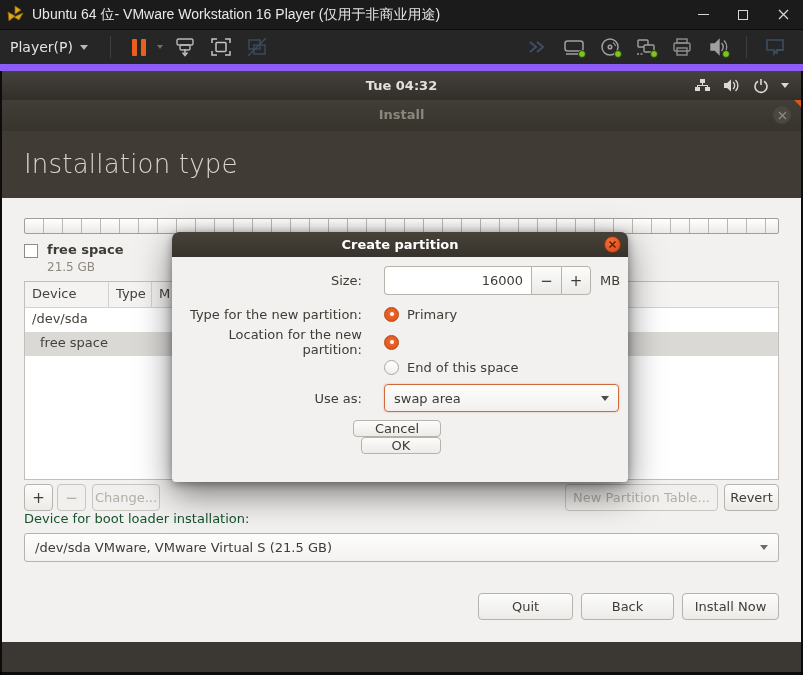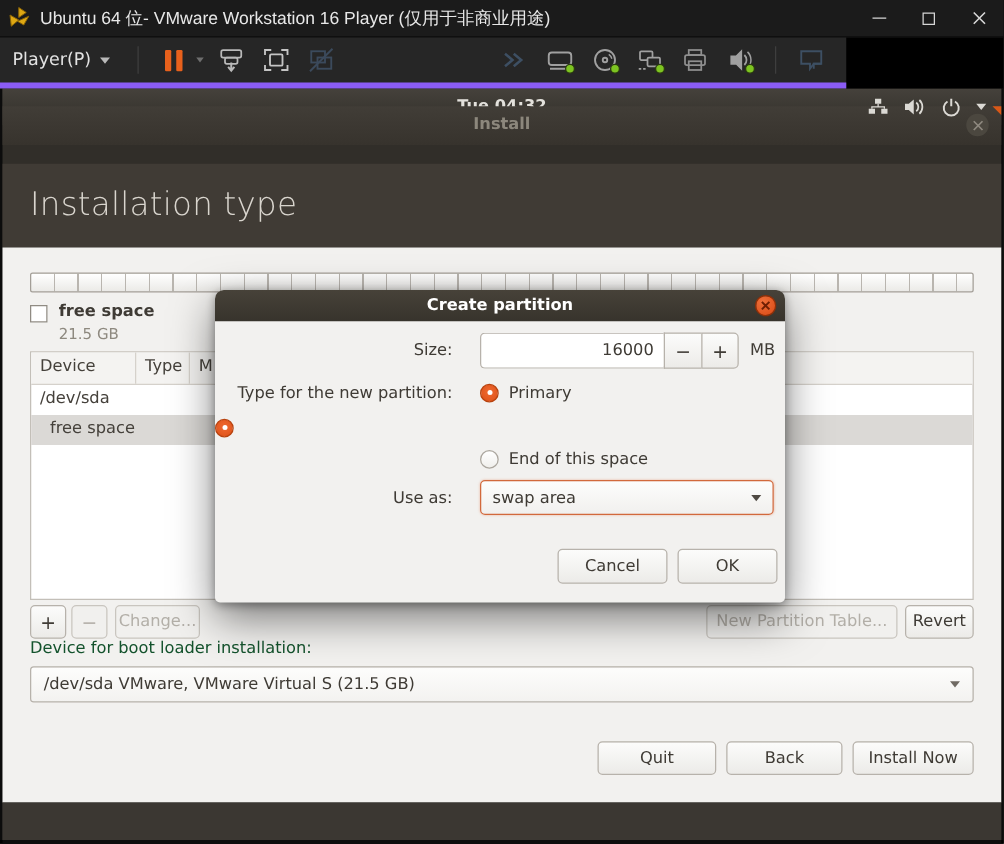--- a/index.html
+++ b/index.html
@@ -9,38 +9,38 @@
 
   
   .win-titlebar { left:0; top:0; width:803px; height:30px; background:#1b1b1b; display:flex; align-items:center; padding-left:6px; border-bottom:1px solid #0d0d0d; }
   .vm-logo { width:20px; height:20px; margin-right:6px; flex:0 0 auto; }
   .win-title { color:#e8e8e8; font-size:14px; font-family:"Liberation Sans","DejaVu Sans",sans-serif; white-space:nowrap; }
   .win-controls { margin-left:auto; display:flex; height:100%; }
   .win-btn { width:40px; height:100%; display:flex; align-items:center; justify-content:center; color:#d6d6d6; }
   .glyph-min { width:11px; height:1px; background:#d6d6d6; display:block; }
   .glyph-max { width:10px; height:10px; border:1px solid #d6d6d6; display:block; }
 
-  .vm-toolbar { left:0; top:30px; width:677px; height:41px; background:#262626; display:flex; align-items:center; border-bottom:5px solid #8b5cf6; }
+  .vm-toolbar { left:0; top:30px; width:803px; height:41px; background:#262626; display:flex; align-items:center; border-bottom:7px solid #8b5cf6; }
   .player-menu { color:#e3e3e3; font-size:14px; display:flex; align-items:center; gap:7px; padding:0 12px 0 10px; height:100%; }
   .caret { width:0; height:0; border-left:4px solid transparent; border-right:4px solid transparent; border-top:5px solid #b9b9b9; display:inline-block; }
   .tb-sep { width:1px; height:22px; background:#3e3e3e; margin:0 10px; }
   .tb-icon { width:26px; height:26px; margin:0 5px; display:flex; align-items:center; justify-content:center; position:relative; }
   .pause-bars { display:flex; gap:4px; }
   .pause-bars i { width:5px; height:17px; background:#e8611c; border-radius:1px; }
   .mini-caret { width:0;height:0;border-left:3.5px solid transparent;border-right:3.5px solid transparent;border-top:4px solid #6e6e6e; margin:0 4px 0 0; }
   .tb-right { margin-left:auto; display:flex; align-items:center; padding-right:10px; }
   .gdot { position:absolute; right:1px; bottom:2px; width:8px; height:8px; border-radius:50%; background:#7dc421; border:1px solid #2a3a10; }
 
   
   .guest { left:0; top:71px; width:803px; height:601px; background:#312e29; border-left:2px solid #0c0c0c; border-right:2px solid #0c0c0c; }
   .topbar { left:0; top:0; width:100%; height:29px; background:linear-gradient(#45413b,#322f2a); display:flex; align-items:center; }
   .clock { position:absolute; left:0; right:0; text-align:center; color:#e3e1dc; font-size:13px; font-weight:bold; }
   .topbar-right { margin-left:auto; display:flex; align-items:center; gap:12px; padding-right:12px; z-index:1; }
 
-  .install-titlebar { left:0; top:14px; width:100%; height:31px; background:linear-gradient(#413d37,#37332d); position:absolute; }
+  .install-titlebar { left:0; top:29px; width:100%; height:31px; background:linear-gradient(#413d37,#37332d); position:absolute; }
   .install-title { position:absolute; left:0; right:0; top:7px; text-align:center; color:#8c877c; font-size:13px; font-weight:bold; }
   .install-close { position:absolute; right:10px; top:6px; width:18px; height:18px; border-radius:50%; background:#4b473f; display:flex; align-items:center; justify-content:center; color:#8d8densed; }
   .install-close svg { display:block; }
   .corner-orange { position:absolute; right:0; top:0; width:0; height:0; border-top:7px solid #d95818; border-left:7px solid transparent; }
 
   .page-header { left:0; top:60px; width:100%; height:67px; background:#403b35; position:absolute; }
   .page-title { position:absolute; left:22px; top:18px; font-size:26px; font-weight:300; color:#d9d5ce; letter-spacing:.2px; }
 
   .content { left:0; top:127px; width:100%; height:444px; background:#f2f1ef; position:absolute; }
 
@@ -361,33 +361,34 @@
     <span class="unit">MB</span>
   </div>
 
   <div class="drow" style="margin-top:11px; height:16px;">
     <span class="dlabel">Type for the new partition:</span>
     <span class="radio on"></span>
     <span class="radio-label">Primary</span>
   </div>
 
   <div class="drow" style="margin-top:12px; height:16px;">
+    <span class="dlabel">Location for the new partition:</span>
     <span class="radio on"></span>
   </div>
   <div class="drow" style="margin-top:9px; height:16px;">
     <span class="dlabel"></span>
     <span class="radio"></span>
     <span class="radio-label">End of this space</span>
   </div>
 
   <div class="drow" style="margin-top:9px; height:28px;">
     <span class="dlabel">Use as:</span>
     <span class="useas-select">
       <span>swap area</span>
       <span class="combo-arrow" style="border-top-color:#4f4a43;"></span>
     </span>
   </div>
 
-  <div class="drow dlg-buttons" style="margin-top:27px; height:28px;">
+  <div class="drow dlg-buttons" style="margin-top:14px; height:28px;flex-direction:column;">
     <button class="btn btn-cancel">Cancel</button>
     <button class="btn btn-ok gap8">OK</button>
   </div>
 </div>
 
 </body></html>

